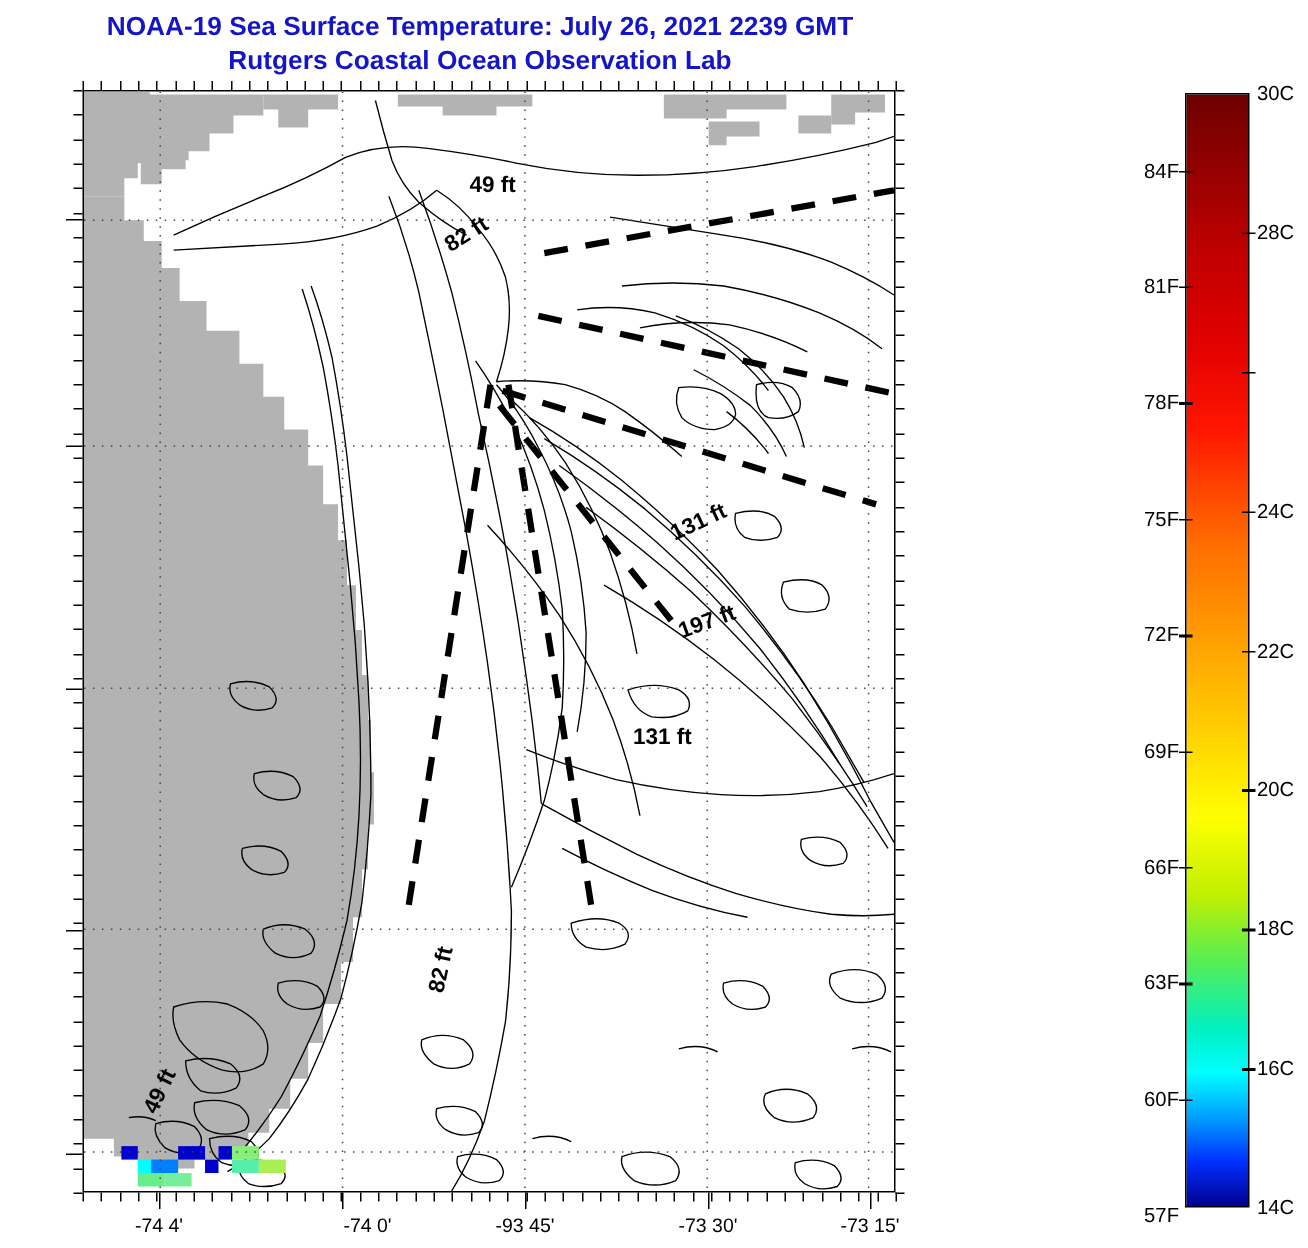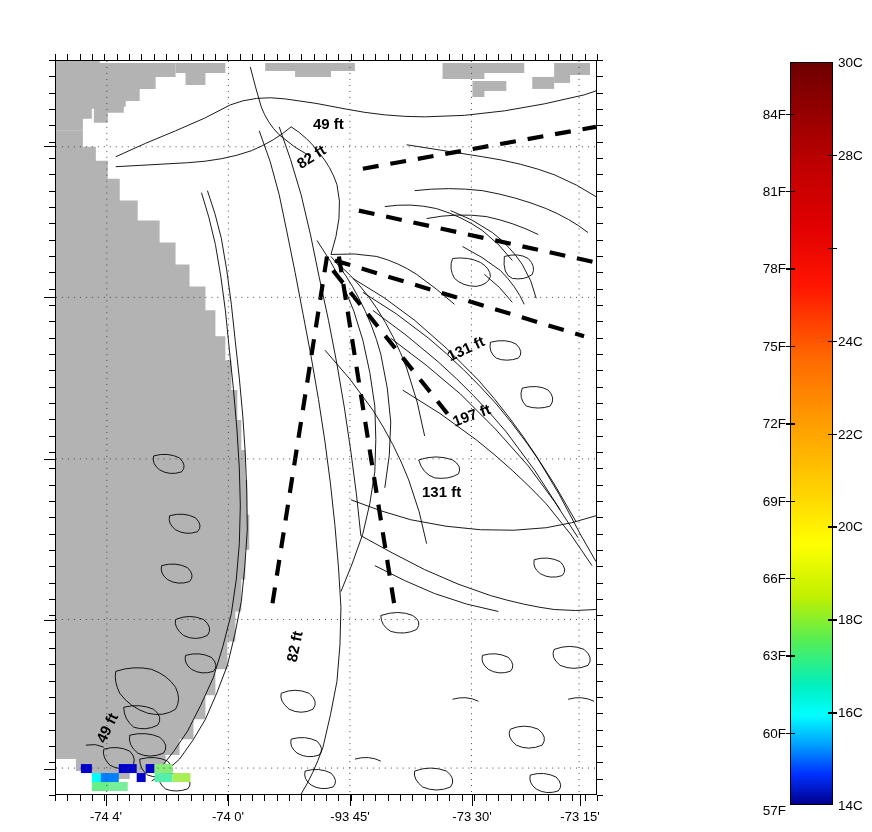--- a/index.html
+++ b/index.html
@@ -117,20 +117,22 @@
     white-space: nowrap;
     transform-origin: left center;
   }
 </style>
 </head>
 <body>
 
 <div id="root">
 
   <div class="title-block">
+    <div>NOAA-19 Sea Surface Temperature:  July 26, 2021 2239 GMT</div>
+    <div class="title-line2">Rutgers Coastal Ocean Observation Lab</div>
   </div>
 
   <div class="plot-frame">
     <svg class="map-svg" viewBox="0 0 542 735" preserveAspectRatio="none">
 
       <g>
         <path fill="#b3b3b3" stroke="none" d="
           M0,0 L44,0 L44,22 L58,22 L58,34 L70,34 L70,46 L36,46 L36,58 L27,58 L27,70
           L0,70 Z"></path>
         <path fill="#b3b3b3" stroke="none" d="
@@ -489,21 +491,21 @@
       <div class="tick tick-y" style="top: 795px; width: 6px; left: 49px;"></div>
       <div class="tick tick-y" style="top: 795px; width: 6px; left: 597px;"></div>
       <div class="tick tick-y" style="top: 146px; width: 11px; left: 44px;"></div>
       <div class="tick tick-y" style="top: 297px; width: 11px; left: 44px;"></div>
       <div class="tick tick-y" style="top: 459px; width: 11px; left: 44px;"></div>
       <div class="tick tick-y" style="top: 620px; width: 11px; left: 44px;"></div>
       <div class="tick tick-y" style="top: 769px; width: 11px; left: 44px;"></div>
     </div>
   <div class="ticks" id="x-tick-labels">
       <div class="axis-label xlab" style="left: 106px; top: 809px;">-74 4'</div>
-      <div class="axis-label xlab" style="left: 228px; top: 809px;">-74 0'</div>
+      <div class="axis-label xlab" style="left: 245px; top: 809px;">-74 0'</div>
       <div class="axis-label xlab" style="left: 350px; top: 809px;">-93 45'</div>
       <div class="axis-label xlab" style="left: 472px; top: 809px; text-align: right;">-73 30'</div>
       <div class="axis-label xlab" style="left: 580px; top: 809px;">-73 15'</div>
     </div>
   <div class="ticks" id="y-tick-labels"></div>
 
   <div class="colorbar-wrap">
     <div class="colorbar" id="colorbar-gradient" style="background: linear-gradient(rgb(110, 0, 0) 0%, rgb(139, 0, 0) 5%, rgb(192, 0, 0) 14%, rgb(224, 0, 0) 22%, rgb(255, 21, 0) 30%, rgb(255, 106, 0) 40%, rgb(255, 165, 0) 50%, rgb(255, 212, 0) 58%, rgb(255, 255, 0) 65%, rgb(192, 240, 0) 72%, rgb(85, 238, 85) 78%, rgb(0, 240, 192) 84%, rgb(0, 255, 255) 88%, rgb(0, 160, 255) 92%, rgb(0, 48, 255) 96%, rgb(0, 0, 144) 100%);"></div>
   </div>
   <div id="cbar-labels">

